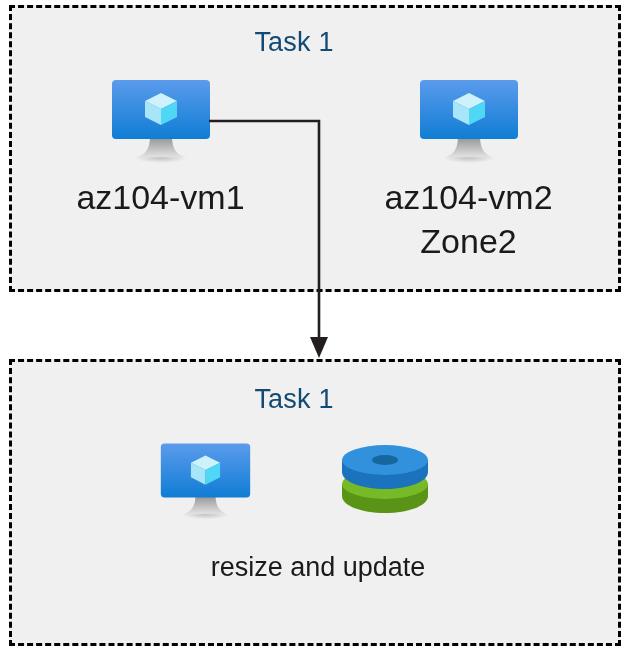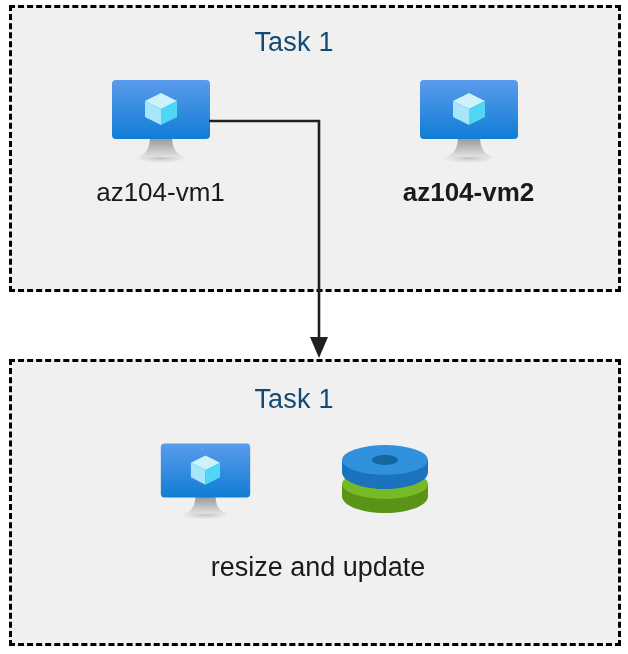--- a/index.html
+++ b/index.html
@@ -55,34 +55,34 @@
     white-space: nowrap;
   }
   #task-1-title { top: 29px; }
   #task-2-title { top: 386px; }
 
   
   .node {
     position: absolute;
   }
   #node-vm1 { left: 62px;  top: 78px;  width: 197px; }
-  #node-vm2 { left: 370px; top: 78px;  width: 197px; font-weight: bold; }
+  #node-vm2 { left: 370px; top: 78px;  width: 197px; }
   #node-vm-task2 { left: 150px; top: 441px; width: 110px; }
   #node-disk-task2 { left: 330px; top: 440px; width: 110px; }
 
   .vm-icon-wrap {
     display: block;
     margin: 0 auto;
   }
 
   .node-label {
     margin-top: 12px;
     text-align: center;
     color: #1a1a1a;
-    font-size: 26px;
+    font-size: 34px;
     line-height: 1.28;
     white-space: nowrap;
   }
   .node-label .line2 { display: block; }
 
   
   #task2-caption {
     position: absolute;
     left: 4px;
     top: 554px;
@@ -162,20 +162,21 @@
       <path d="M40 58 L62 58 C62 70 66 76 74 79 L28 79 C36 76 40 70 40 58 Z" fill="url(#stand2)"></path>
       <rect x="2" y="2" width="98" height="59" rx="4" ry="4" fill="url(#scr2)"></rect>
       <g transform="translate(51,31)">
         <polygon points="0,-16 16,-8 0,0 -16,-8" fill="#cdf2fc"></polygon>
         <polygon points="-16,-8 0,0 0,16 -16,8" fill="#a6e6f8"></polygon>
         <polygon points="16,-8 0,0 0,16 16,8" fill="#4fd7f5"></polygon>
       </g>
     </svg>
     <div class="node-label">
       <span>az104-vm2</span>
+      <span class="line2">Zone2</span>
     </div>
   </div>
 
   <div class="task-box" id="task-box-2"></div>
 
   <div class="task-title" id="task-2-title">Task 1</div>
 
   <div class="node" id="node-vm-task2">
     <svg class="vm-icon-wrap" width="93" height="80" viewBox="0 0 102 86">
       <defs>

